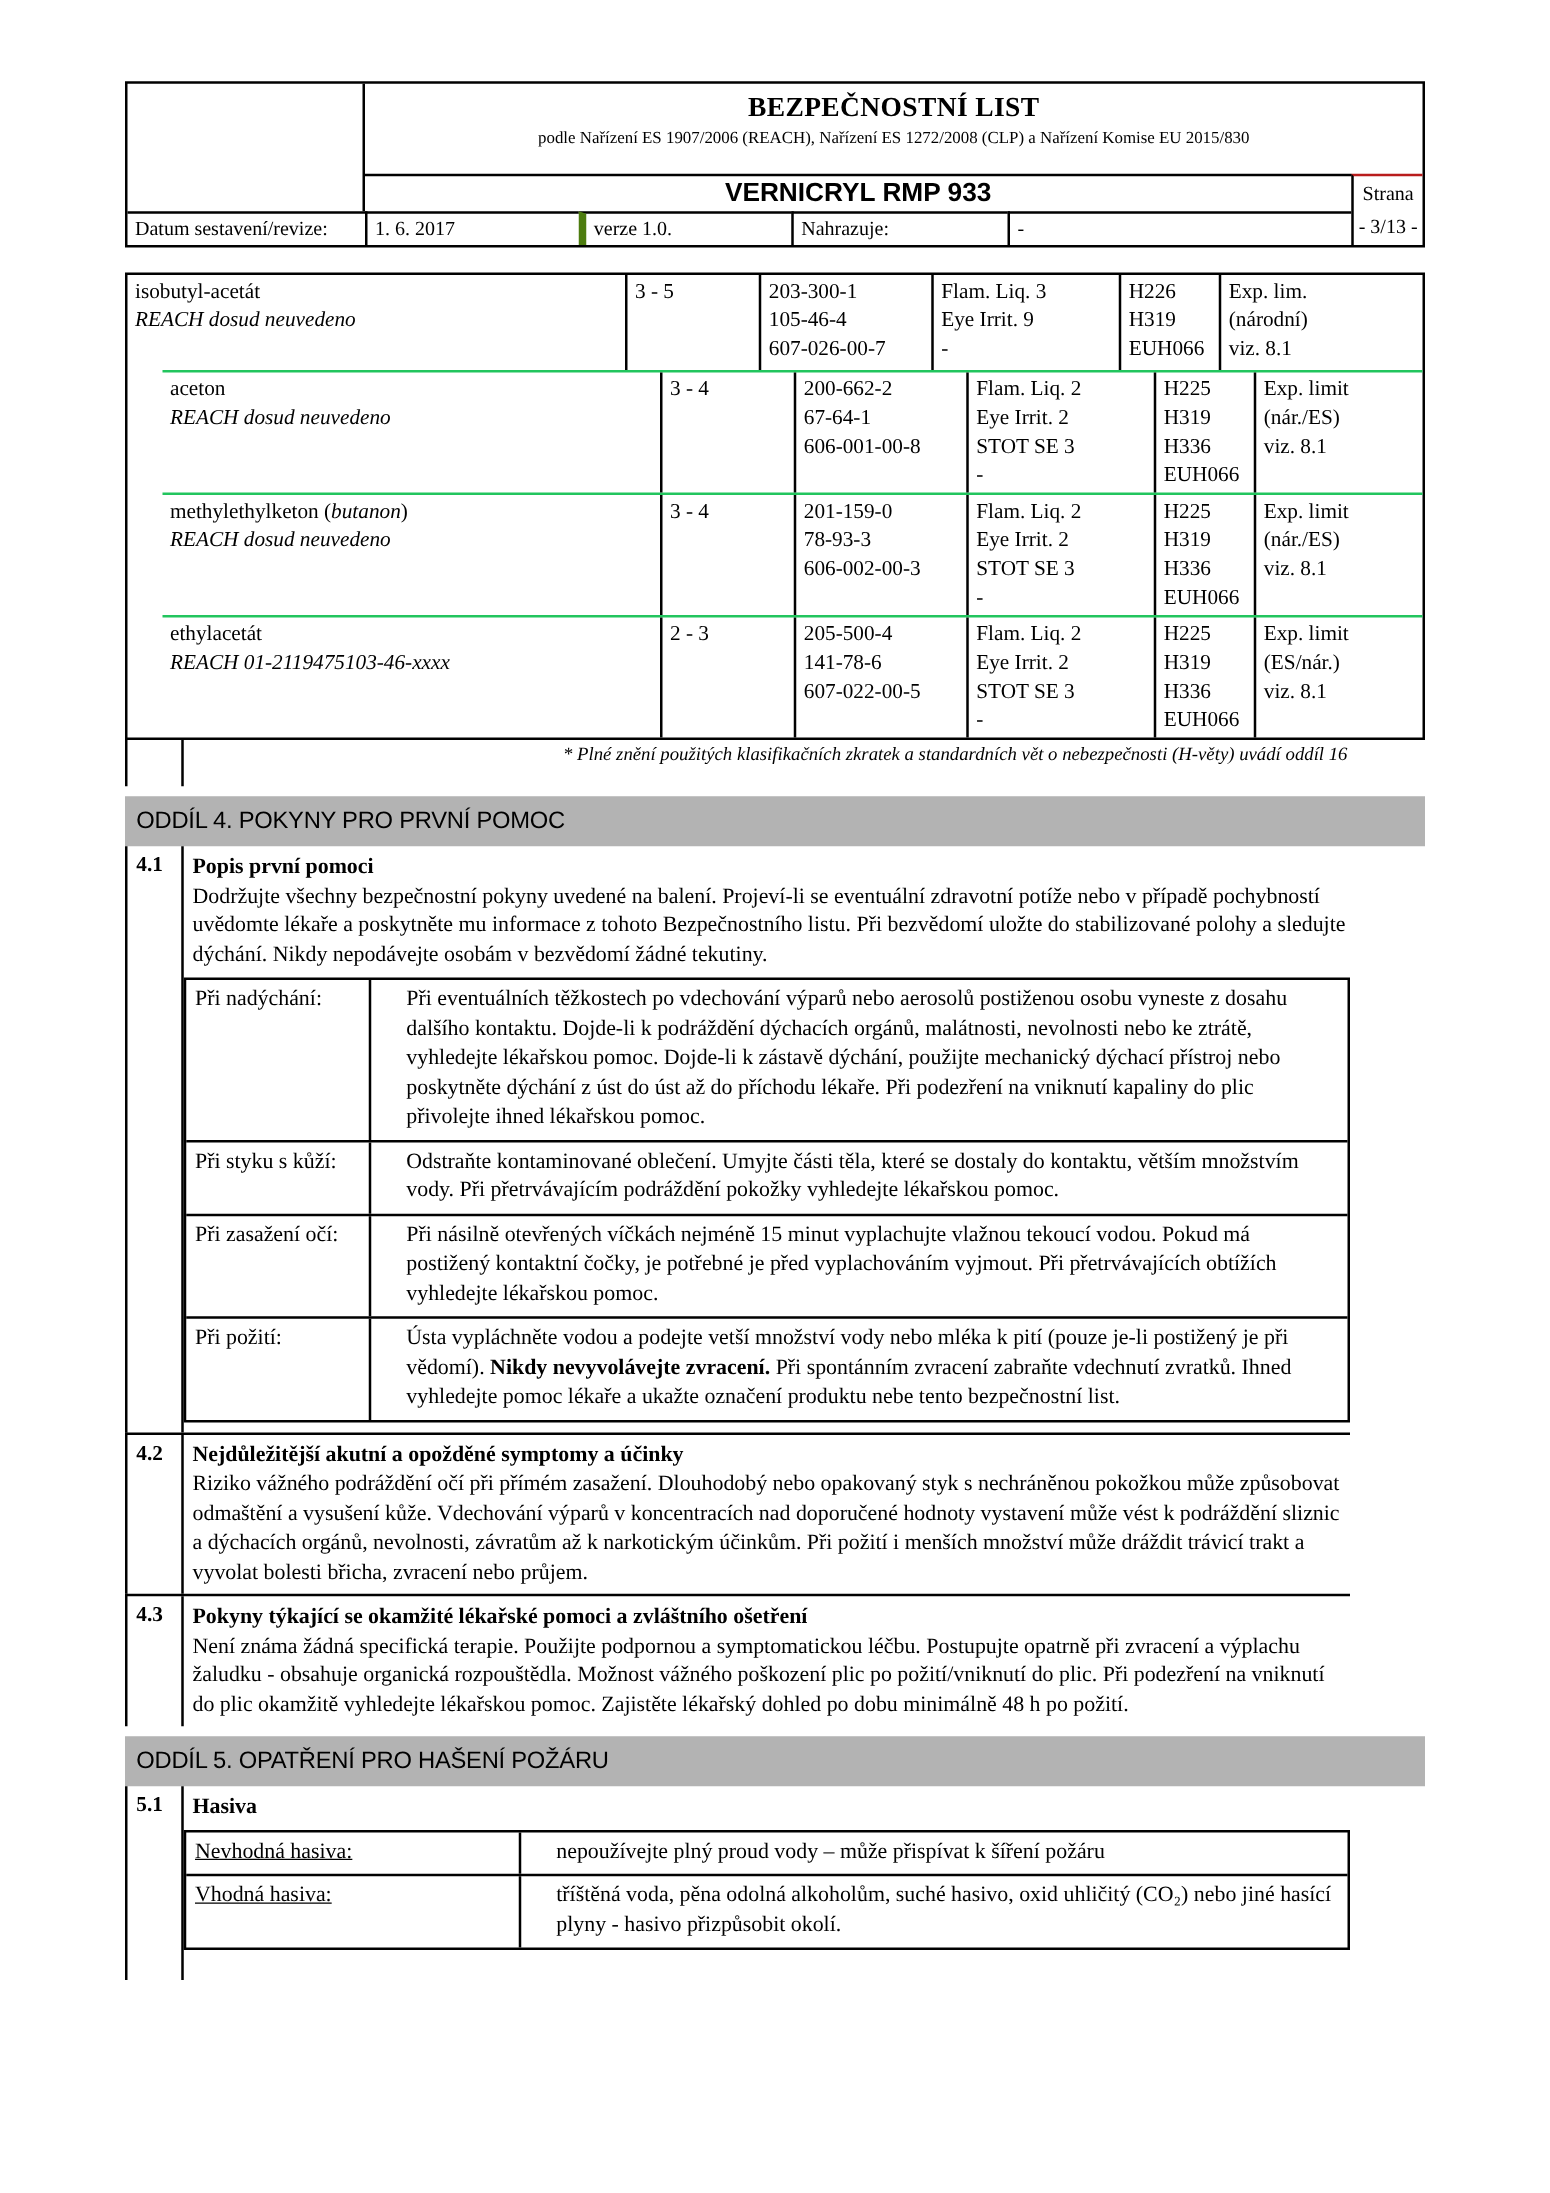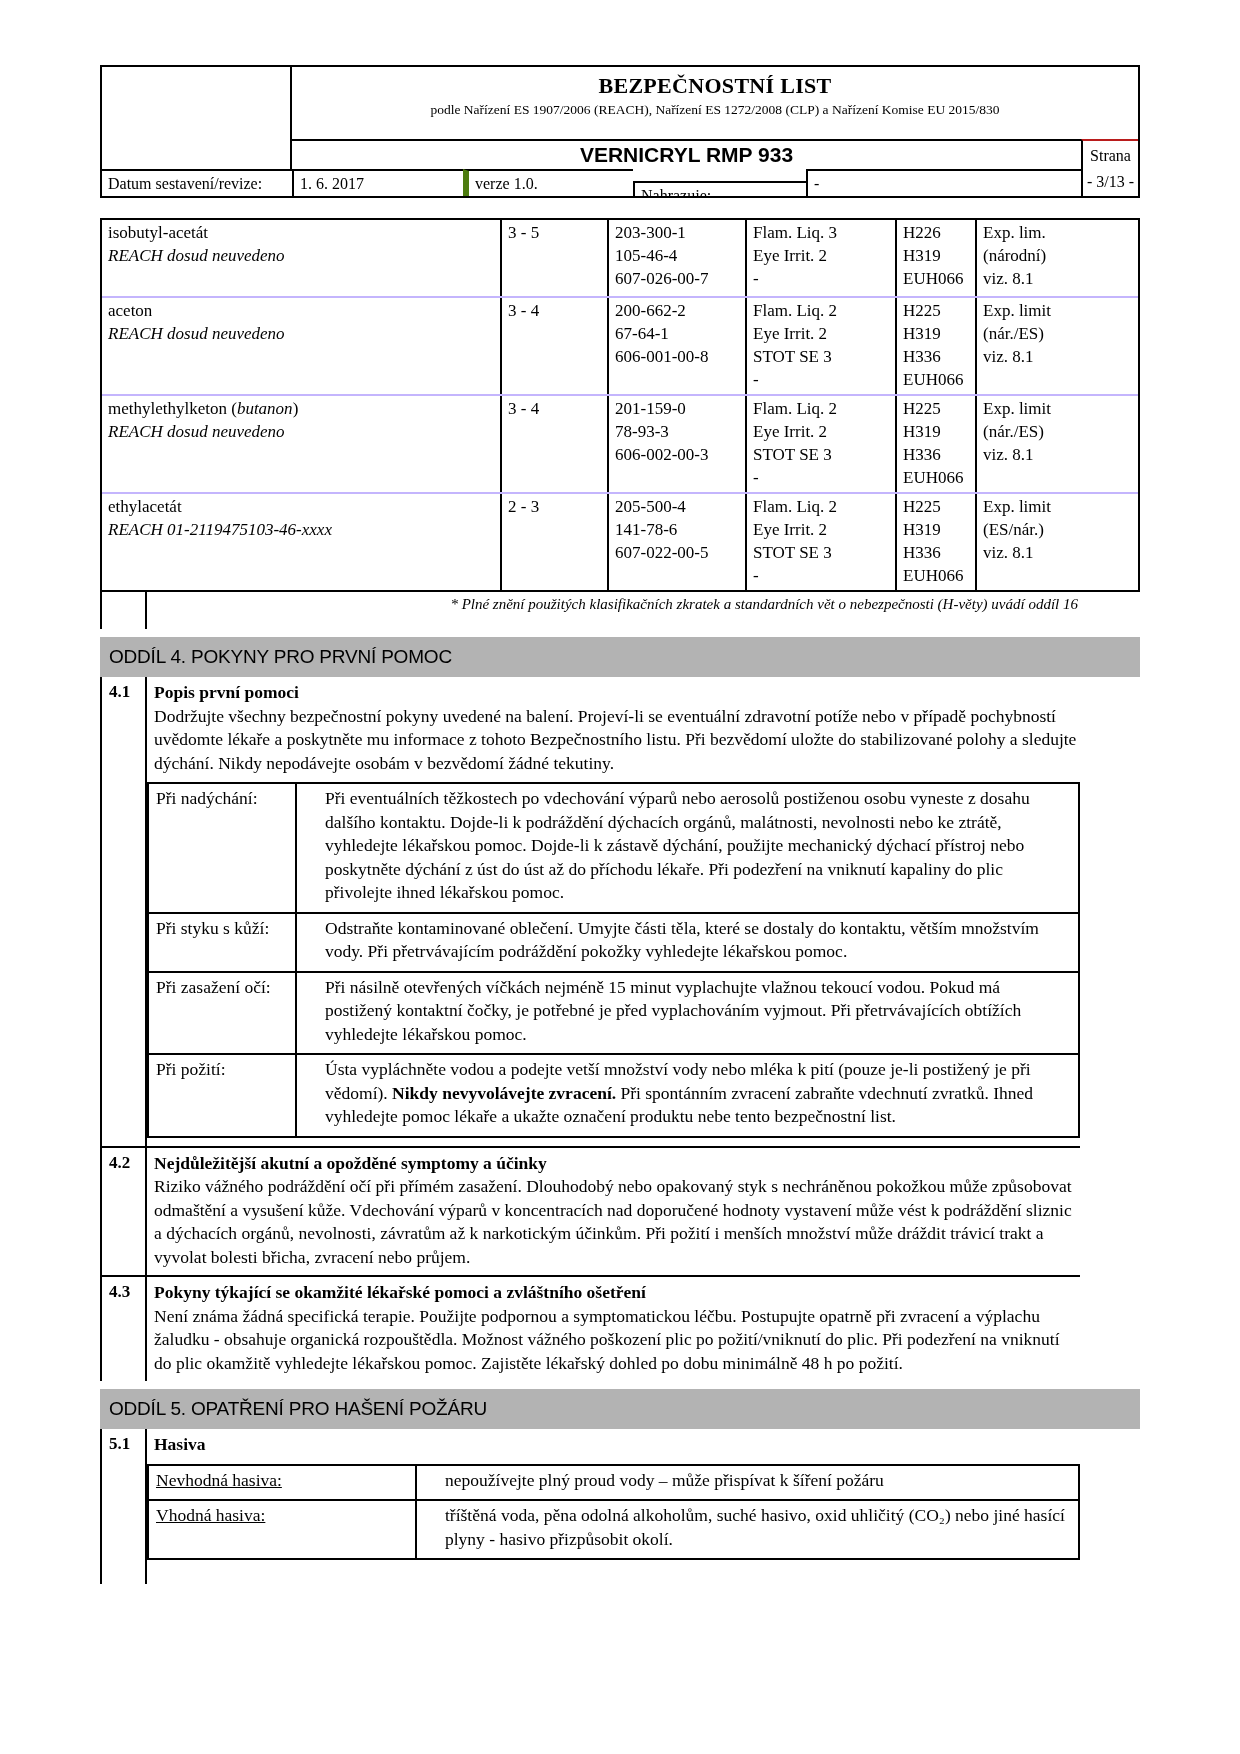--- a/index.html
+++ b/index.html
@@ -24,27 +24,27 @@
   .hdr-title .t2 { font-size:13.5px; margin-top:3px; }
   .hdr-product{ grid-column:2/6; grid-row:2; border-top:2px solid #000;
     text-align:center; font-family:"Liberation Sans", sans-serif;
     font-weight:bold; font-size:21px; line-height:28px; }
   .hdr-page   { grid-column:6; grid-row:2/4; border-top:2px solid #b91c1c; border-left:2px solid #000;
     text-align:center; font-size:16px; line-height:26px; padding-top:2px; }
   .hdr-r3 { border-top:2px solid #000; font-size:16px; line-height:25px; padding-left:6px; white-space:nowrap; overflow:hidden; }
   .hdr-r3.c1 { grid-column:1; grid-row:3; }
   .hdr-r3.c2 { grid-column:2; grid-row:3; border-left:2px solid #000; }
   .hdr-r3.c3 { grid-column:3; grid-row:3; border-left:6px solid #4d7c0f; }
-  .hdr-r3.c4 { grid-column:4; grid-row:3; border-left:2px solid #000;margin-top:12px; }
+  .hdr-r3.c4 { grid-column:4; grid-row:3; border-left:2px solid #000; }
   .hdr-r3.c5 { grid-column:5; grid-row:3; border-left:2px solid #000; }
 
   
   .comp { margin-top:20px; border:2px solid #000; }
   .comp-row { display:grid; grid-template-columns:398px 107px 138px 150px 80px 1fr; }
-  .comp-row + .comp-row { border-top:2px solid #c4b5fd; }
+  .comp-row + .comp-row { border-top:2px solid #22c55e;margin-left:28px; }
   .comp-row > div { padding:1px 5px 3px 6px; font-size:17px; line-height:23px; }
   .comp-row > div + div { border-left:2px solid #000; }
   .r0 { min-height:76px; } .r1 { min-height:95px; } .r2 { min-height:95px; } .r3 { min-height:91px; }
   .pre { white-space:pre-line; }
   .it  { font-style:italic; }
 
   
   .fnrow { width:980px; border-left:2px solid #000; display:flex; min-height:37px; }
   .fn-num  { width:45px; border-right:2px solid #000; }
   .fn-text { flex:1; text-align:right; font-style:italic; font-size:15px; padding:4px 2px 12px 0; }
@@ -105,21 +105,21 @@
       <div class="comp-row r0">
         <div>
           <div><span>isobutyl-acetát</span><span class="it"></span><span></span></div>
           <div class="it">REACH dosud neuvedeno</div>
         </div>
         <div>3 - 5</div>
         <div class="pre">203-300-1
 105-46-4
 607-026-00-7</div>
         <div class="pre">Flam. Liq. 3
-Eye Irrit. 2
+Eye Irrit. 9
 -</div>
         <div class="pre">H226
 H319
 EUH066</div>
         <div class="pre">Exp. lim.
 (národní)
 viz. 8.1</div>
       </div>
 
       <div class="comp-row r1">

